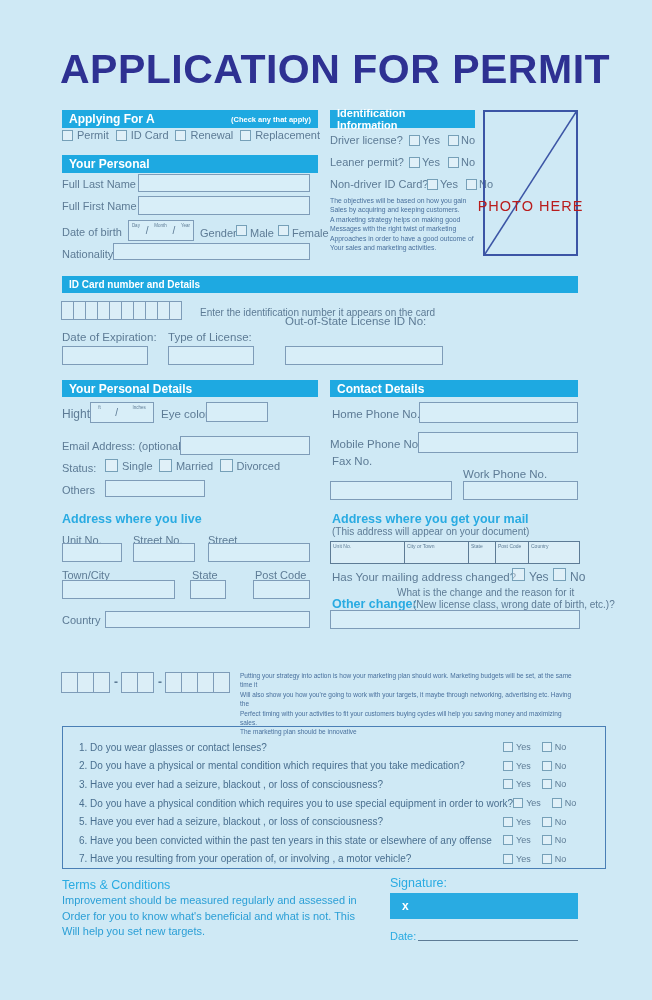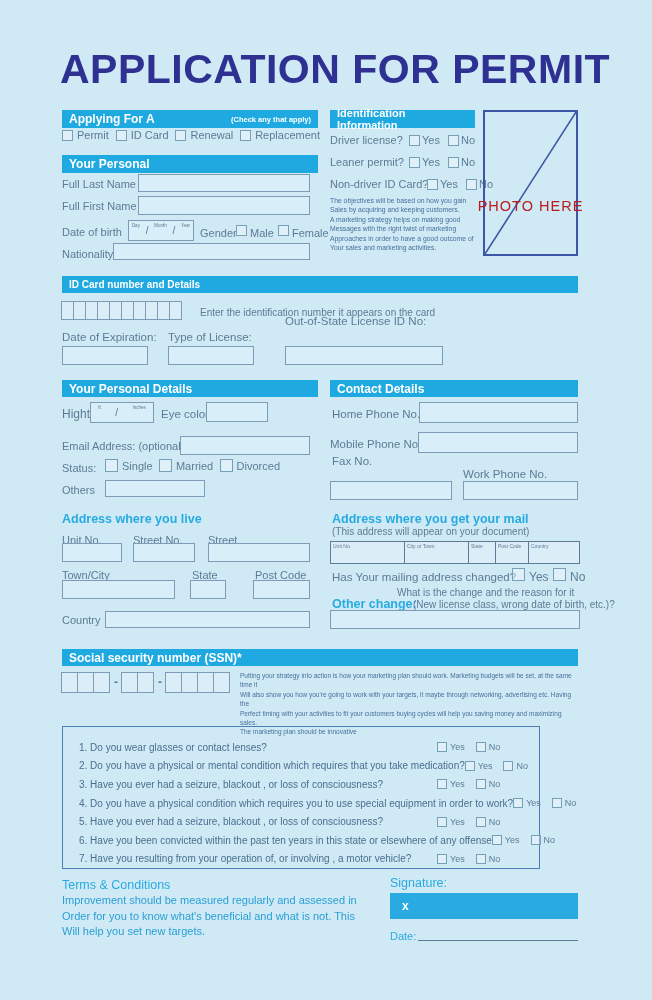--- a/index.html
+++ b/index.html
@@ -255,23 +255,20 @@
   <div class="abs lbl-md" style="left:332px; top:571px;">Has Your mailing address changed?</div>
   <span class="abs cb cb-lg" style="left:512px; top:568px;"></span>
   <div class="abs lbl" style="left:529px; top:570px; font-size:12px;">Yes</div>
   <span class="abs cb cb-lg" style="left:553px; top:568px;"></span>
   <div class="abs lbl" style="left:570px; top:570px; font-size:12px;">No</div>
   <div class="abs hint" style="left:397px; top:587px;">What is the change and the reason for it</div>
   <div class="abs cyan-h" style="left:332px; top:597px;">Other change:</div>
   <div class="abs hint" style="left:413px; top:599px;">(New license class, wrong date of birth, etc.)?</div>
   <div class="abs f" style="left:330px; top:610px; width:250px; height:19px;"></div>
 
-  <div class="abs bar" style="left:62px; top:649px; width:516px; height:17px;">
-    <span class="bar-label">Social security number (SSN)*</span>
-  </div>
   <div class="abs" style="left:62px; top:672px; display:flex; align-items:center;">
     <span class="ssn-group">
       <span class="ssn-cell"></span>
       <span class="ssn-cell"></span>
       <span class="ssn-cell"></span>
     </span>
     <span class="ssn-dash">-</span>
     <span class="ssn-group">
       <span class="ssn-cell"></span>
       <span class="ssn-cell"></span>
@@ -282,21 +279,21 @@
       <span class="ssn-cell"></span>
       <span class="ssn-cell"></span>
       <span class="ssn-cell"></span>
     </span>
   </div>
   <div class="abs tiny-para" style="left:240px; top:671px; width:340px; font-size:6.5px;">Putting your strategy into action is how your marketing plan should work. Marketing budgets will be set, at the same time it
 Will also show you how you're going to work with your targets, it maybe through networking, advertising etc. Having the
 Perfect timing with your activities to fit your customers buying cycles will help you saving money and maximizing sales.
 The marketing plan should be innovative</div>
 
-  <div class="abs q-box" style="left:62px; top:726px; width:478px; height:143px;">
+  <div class="abs q-box" style="left:62px; top:726px; width:544px; height:143px;">
 
       <div class="q-row">
         <span class="q-text">1. Do you wear glasses or contact lenses?</span>
         <span class="yn">
           <span class="cb"></span>
           <span class="ynlbl">Yes</span>
           <span class="cb"></span>
           <span class="ynlbl">No</span>
         </span>
       </div>

